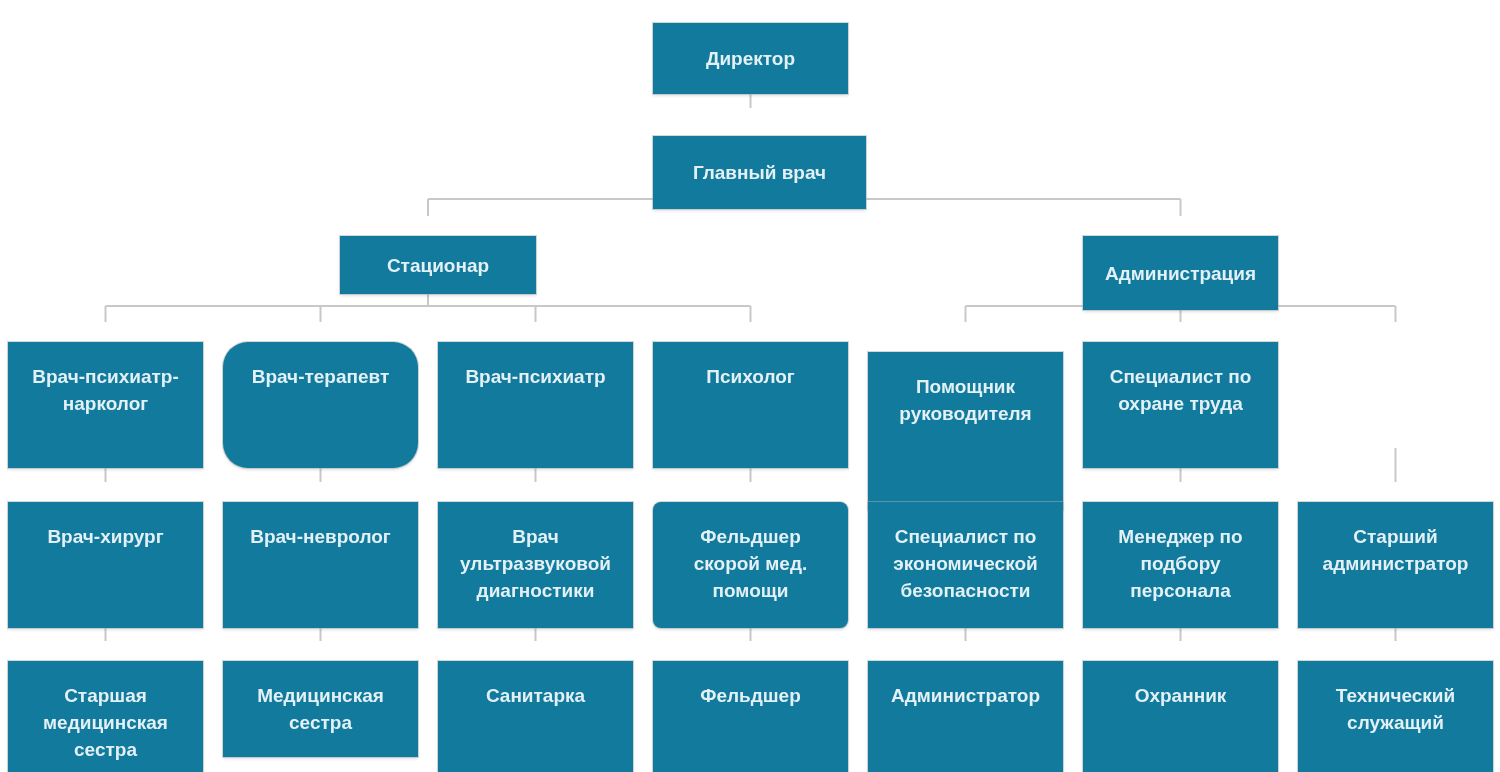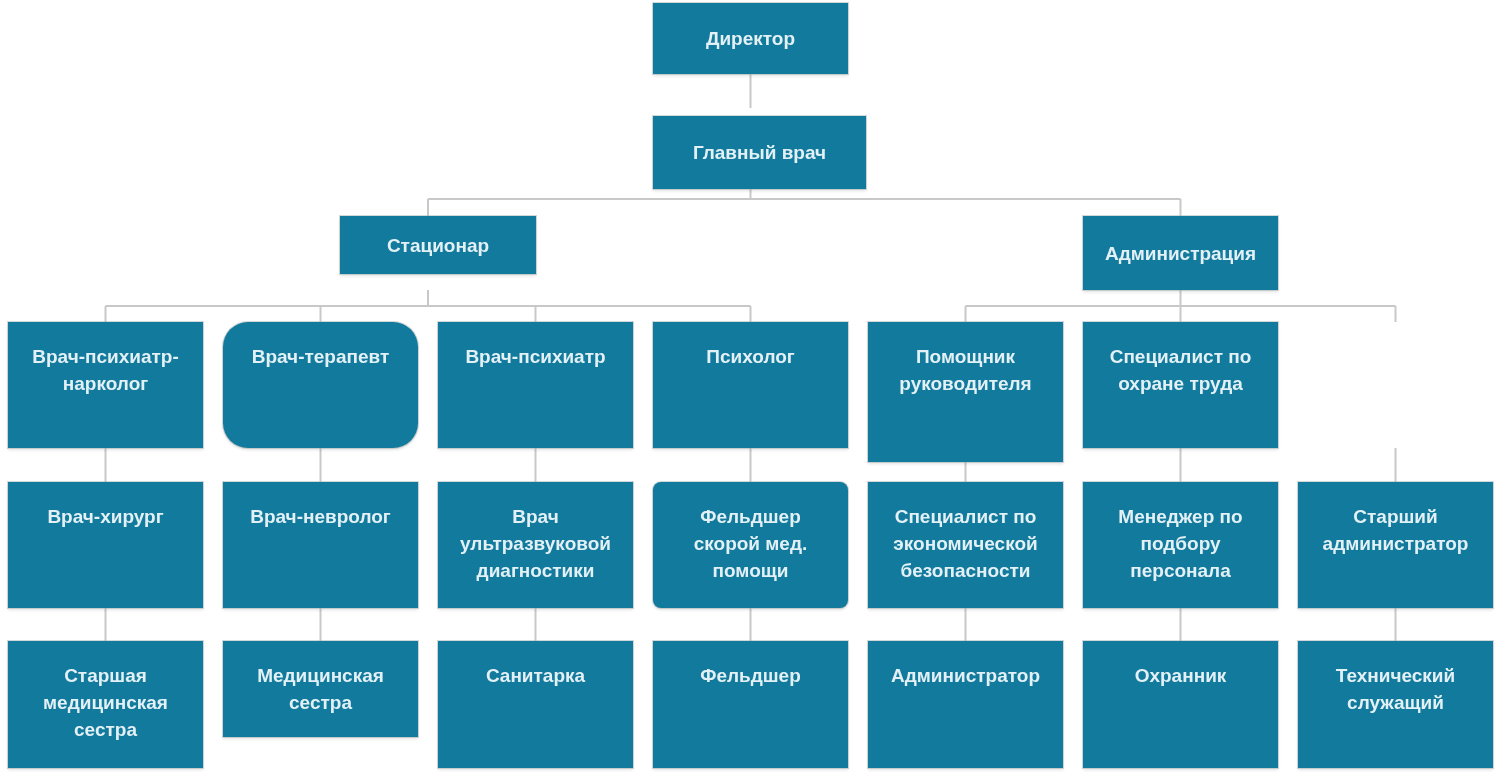--- a/index.html
+++ b/index.html
@@ -32,20 +32,21 @@
     background: var(--box-fill, #127a9c);
     color: var(--box-text, #e3f1f6);
     font-weight: bold;
     font-size: 19px;
     line-height: 27px;
     text-align: center;
     display: flex;
     justify-content: center;
     padding: 16px 13px;
     box-shadow: 0 0 0 1px rgba(165,175,180,0.5), 0 2px 3px rgba(0,0,0,0.12);
+    margin-top: 20px;
   }
   .node.small { align-items: center; }
   .node.tall  { align-items: flex-start; padding-top: 21px; }
 </style>
 </head>
 <body>
 
 <div class="canvas">
 
   <svg class="connectors" viewBox="0 0 1500 772">
@@ -89,21 +90,21 @@
 
   <div class="node small" style="left:653px; top:3px;   width:195px; height:71px;">Директор</div>
   <div class="node small" style="left:653px; top:116px; width:213px; height:73px;">Главный врач</div>
   <div class="node small" style="left:340px; top:216px; width:196px; height:58px;">Стационар</div>
   <div class="node small" style="left:1083px;top:216px; width:195px; height:74px;">Администрация</div>
 
   <div class="node tall" style="left:8px;    top:322px; width:195px; height:126px;">Врач-психиатр-нарколог</div>
   <div class="node tall" style="left:223px;  top:322px; width:195px; height:126px;border-radius:25px;">Врач-терапевт</div>
   <div class="node tall" style="left:438px;  top:322px; width:195px; height:126px;">Врач-психиатр</div>
   <div class="node tall" style="left:653px;  top:322px; width:195px; height:126px;">Психолог</div>
-  <div class="node tall" style="left:868px;  top:322px; width:195px; height:140px;">Помощник руководителя</div>
+  <div class="node tall" style="left:868px;  top:332px; width:195px; height:158px;">Помощник руководителя</div>
   <div class="node tall" style="left:1083px; top:322px; width:195px; height:126px;">Специалист по охране труда</div>
 
   <div class="node tall" style="left:8px;    top:482px; width:195px; height:126px;">Врач-хирург</div>
   <div class="node tall" style="left:223px;  top:482px; width:195px; height:126px;">Врач-невролог</div>
   <div class="node tall" style="left:438px;  top:482px; width:195px; height:126px;">Врач ультразвуковой диагностики</div>
   <div class="node tall" style="left:653px;  top:482px; width:195px; height:126px;border-radius:8px;">Фельдшер скорой мед. помощи</div>
   <div class="node tall" style="left:868px;  top:482px; width:195px; height:126px;">Специалист по экономической безопасности</div>
   <div class="node tall" style="left:1083px; top:482px; width:195px; height:126px;">Менеджер по подбору персонала</div>
   <div class="node tall" style="left:1298px; top:482px; width:195px; height:126px;">Старший администратор</div>
 

